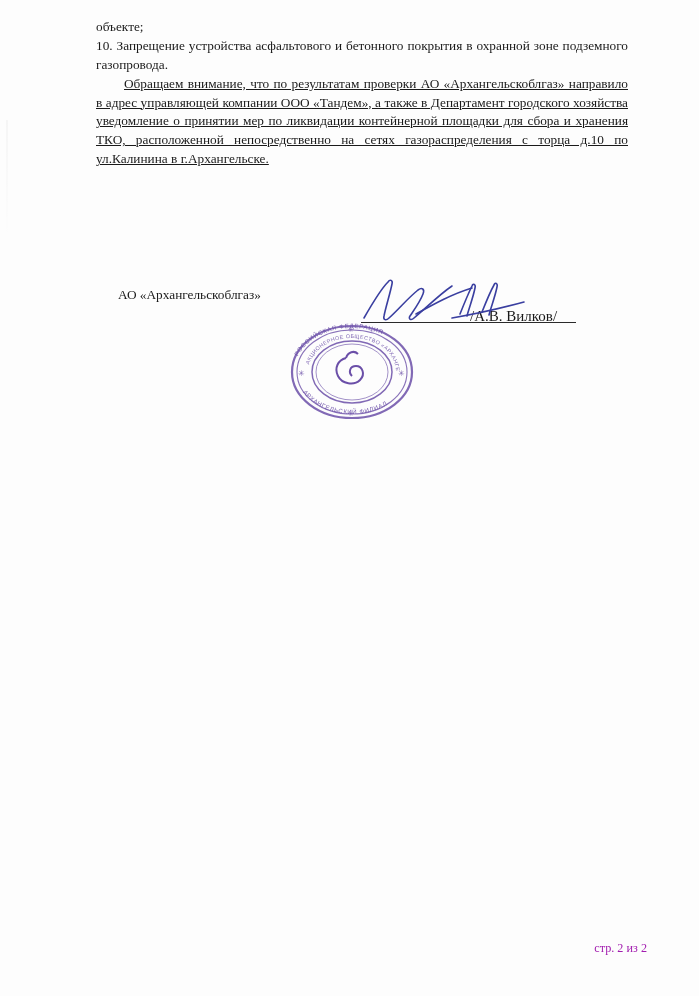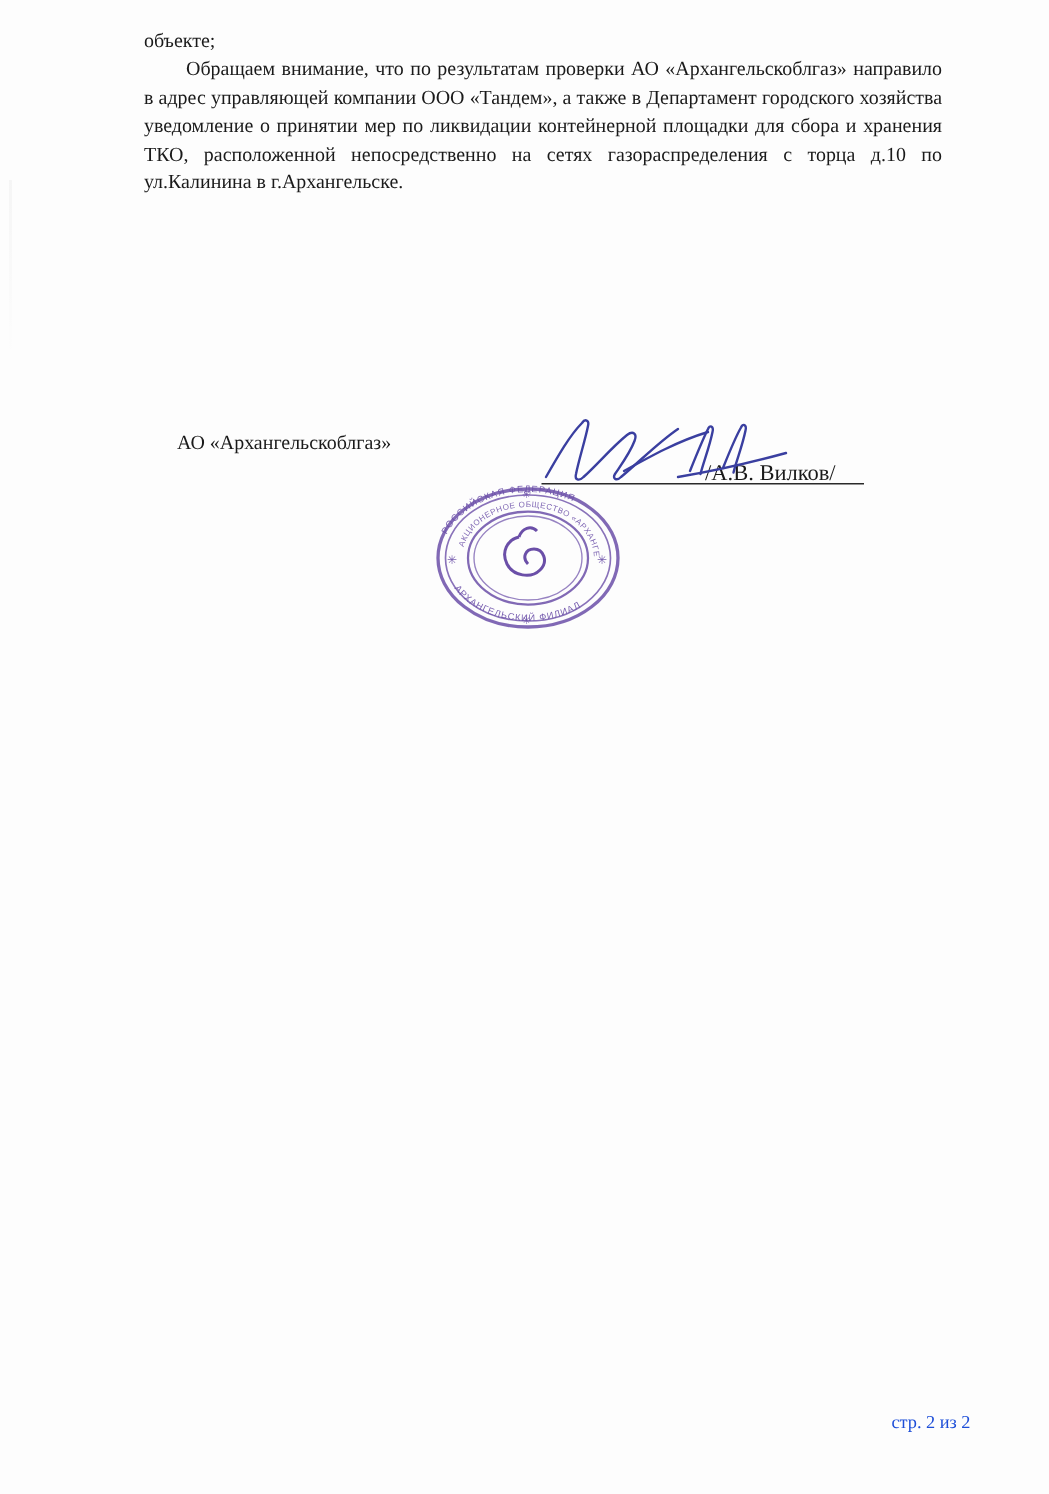--- a/index.html
+++ b/index.html
@@ -29,20 +29,21 @@
   .para {
     font-size: 13.3px;
     line-height: 1.42;
     text-align: justify;
     text-justify: inter-word;
     margin: 0 16px 0 0;
     hyphens: none;
   }
   .para.indent {
     text-indent: 28px;
+    text-decoration: underline;
   }
   .para.hang {
     text-indent: 0;
   }
   .sig-area {
     position: absolute;
     left: 118px;
     top: 286px;
     width: 520px;
   }
@@ -81,21 +82,21 @@
     top: 24px;
     width: 152px;
     height: 110px;
     pointer-events: none;
   }
   .footer {
     position: absolute;
     right: 52px;
     bottom: 40px;
     font-size: 12.2px;
-    color: #1d4ed8;
+    color: #a21caf;
   }
   .faint-edge-l {
     position: absolute;
     left: 6px;
     top: 120px;
     width: 2px;
     height: 120px;
     background: linear-gradient(180deg, rgba(0,0,0,0.03), rgba(0,0,0,0.0));
   }
 </style>
@@ -104,20 +105,21 @@
 
 <div class="page">
 
   <div class="faint-edge-l"></div>
 
   <div class="content">
 
     <p class="para hang">объекте;</p>
 
 
+    <p class="para hang">10. Запрещение устройства асфальтового и бетонного покрытия в охранной зоне подземного газопровода.</p>
 
     <p class="para indent">Обращаем внимание, что по результатам проверки АО «Архангельскоблгаз» направило в адрес управляющей компании ООО «Тандем», а также в Департамент городского хозяйства уведомление о принятии мер по ликвидации контейнерной площадки для сбора и хранения ТКО, расположенной непосредственно на сетях газораспределения с торца д.10 по ул.Калинина в г.Архангельске.</p>
 
   </div>
 
   <div class="sig-area">
     <div class="sig-row">АО «Архангельскоблгаз»</div>
 
     <div class="sig-line"></div>
     <div class="sig-name">/А.В. Вилков/</div>

